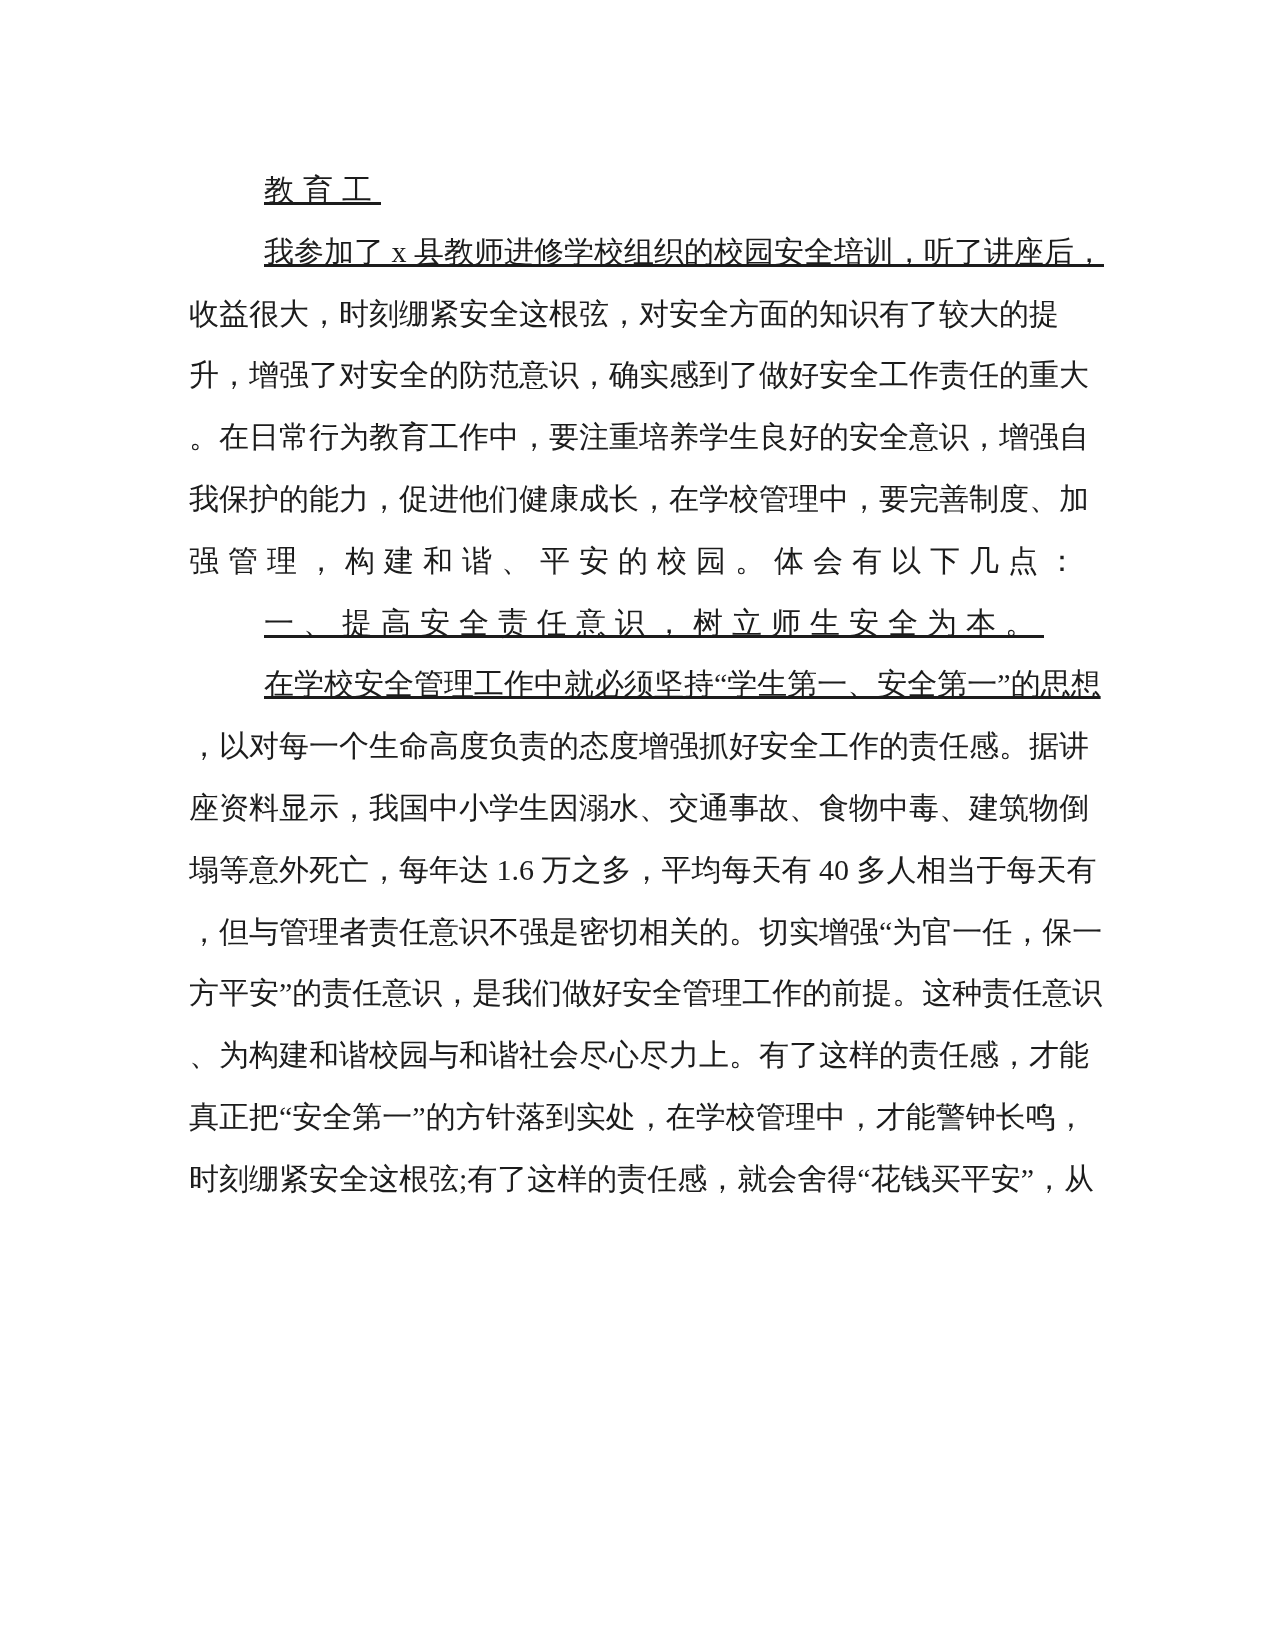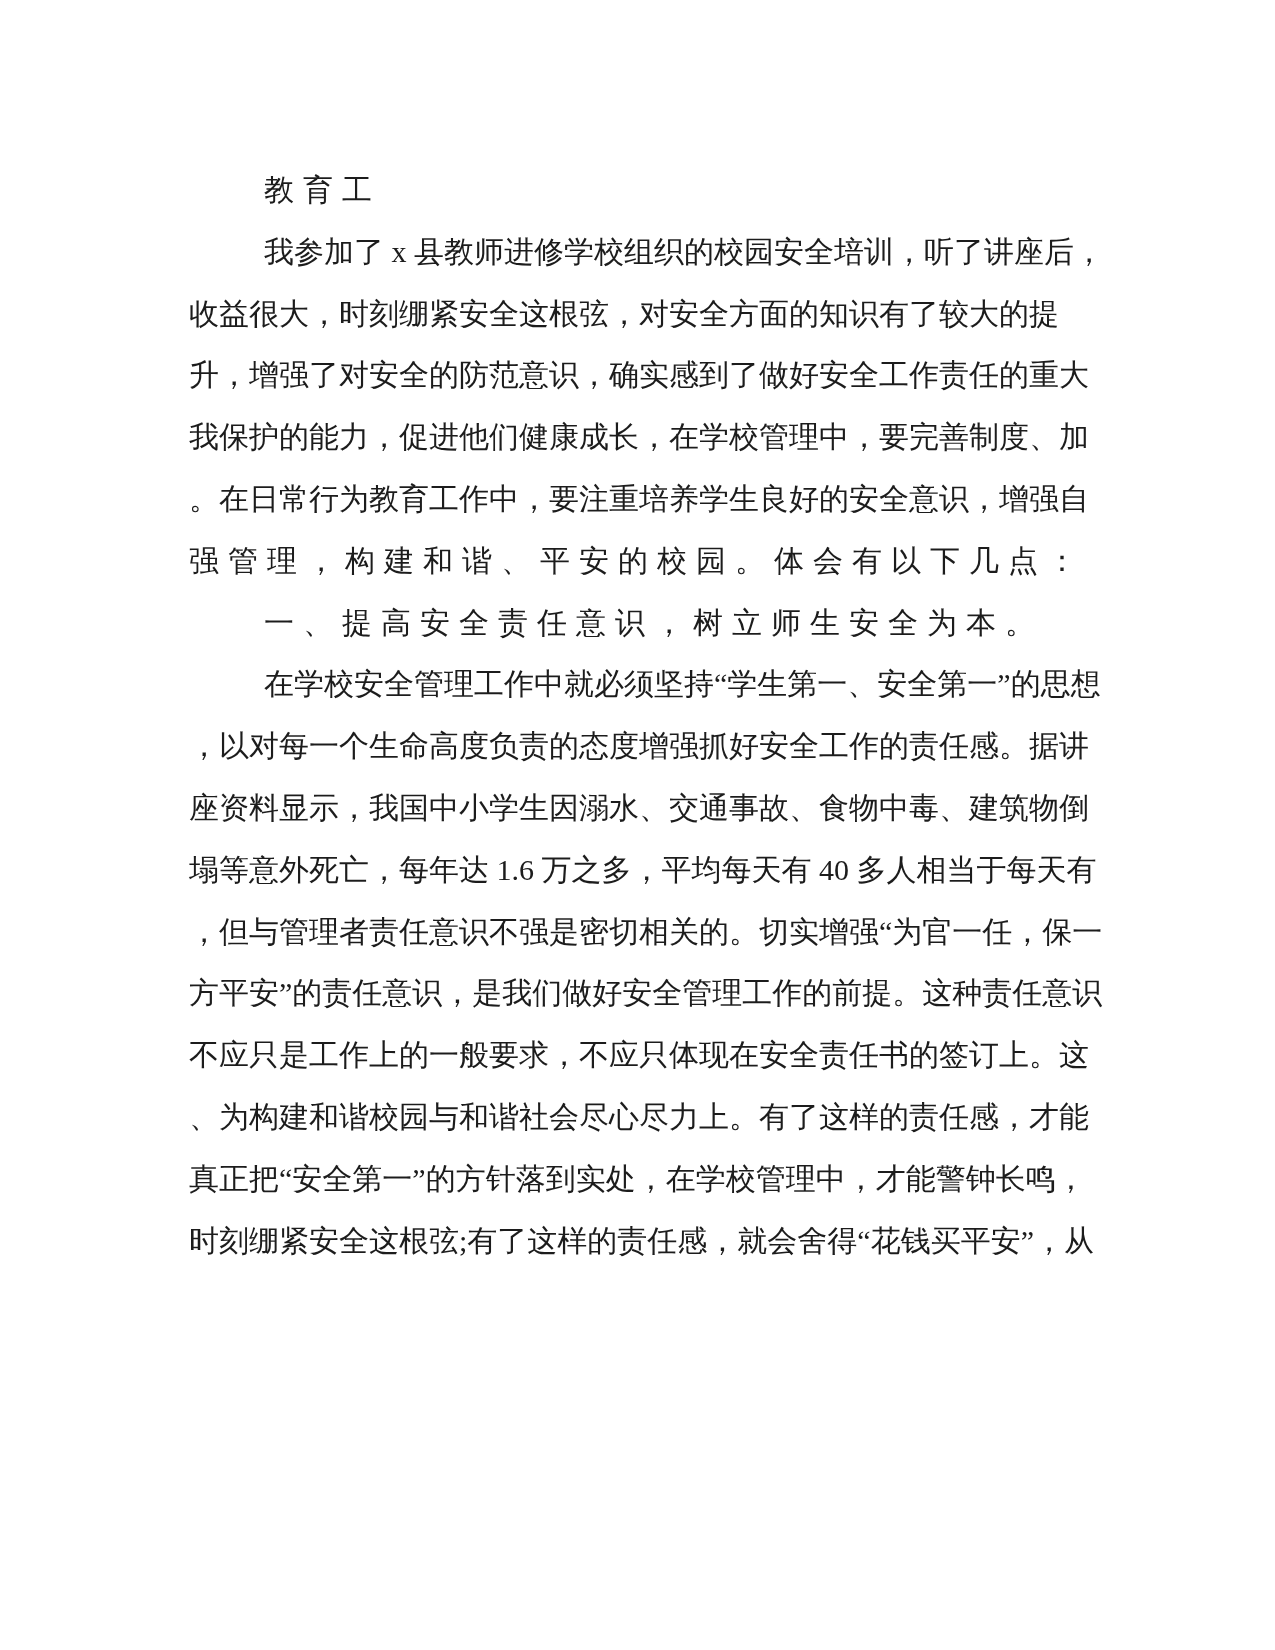--- a/index.html
+++ b/index.html
@@ -30,39 +30,39 @@
     color: #1c1c1c;
     font-weight: normal;
   }
   
   .line.short {
     letter-spacing: 9px;
   }
   
   .line.indent {
     padding-left: 75px;
+    text-decoration: underline;
   }
 </style>
 </head>
 <body>
 
 <div class="page">
   <div class="textcol">
     <div class="line indent short">教育工</div>
     <div class="line indent">我参加了 x 县教师进修学校组织的校园安全培训，听了讲座后，</div>
     <div class="line">收益很大，时刻绷紧安全这根弦，对安全方面的知识有了较大的提</div>
     <div class="line">升，增强了对安全的防范意识，确实感到了做好安全工作责任的重大</div>
+    <div class="line">。在日常行为教育工作中，要注重培养学生良好的安全意识，增强自</div>
     <div class="line">我保护的能力，促进他们健康成长，在学校管理中，要完善制度、加</div>
-    <div class="line">。在日常行为教育工作中，要注重培养学生良好的安全意识，增强自</div>
     <div class="line short">强管理，构建和谐、平安的校园。体会有以下几点：</div>
     <div class="line indent short">一、提高安全责任意识，树立师生安全为本。</div>
     <div class="line indent">在学校安全管理工作中就必须坚持“学生第一、安全第一”的思想</div>
     <div class="line">，以对每一个生命高度负责的态度增强抓好安全工作的责任感。据讲</div>
     <div class="line">座资料显示，我国中小学生因溺水、交通事故、食物中毒、建筑物倒</div>
     <div class="line">塌等意外死亡，每年达 1.6 万之多，平均每天有 40 多人相当于每天有</div>
     <div class="line">，但与管理者责任意识不强是密切相关的。切实增强“为官一任，保一</div>
     <div class="line">方平安”的责任意识，是我们做好安全管理工作的前提。这种责任意识</div>
-    <div class="line">不应只是工作上的一般要求，不应只体现在安全责任书的签订上。这</div>
     <div class="line">、为构建和谐校园与和谐社会尽心尽力上。有了这样的责任感，才能</div>
     <div class="line">真正把“安全第一”的方针落到实处，在学校管理中，才能警钟长鸣，</div>
     <div class="line">时刻绷紧安全这根弦;有了这样的责任感，就会舍得“花钱买平安”，从</div>
   </div>
 </div>
 
 </body></html>

